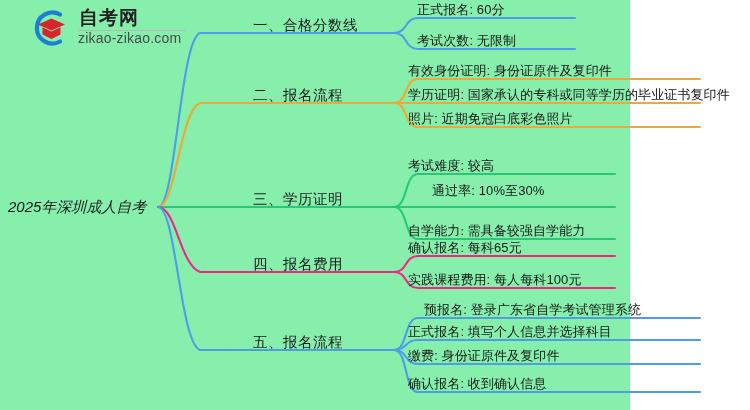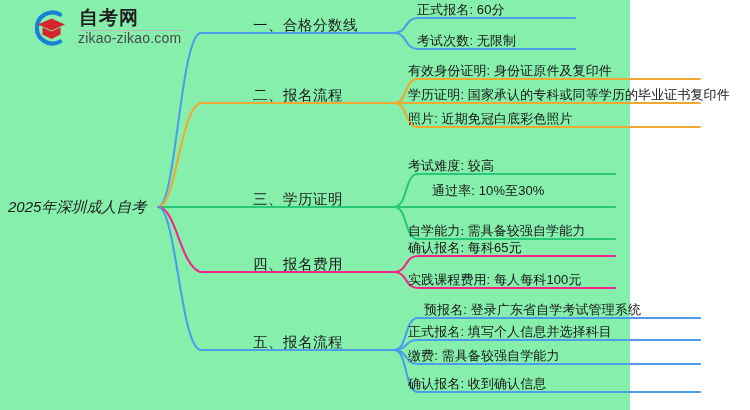--- a/index.html
+++ b/index.html
@@ -172,17 +172,17 @@
     <div class="node node-leaf" style="left:408px; top:184px;margin-left:24px;">通过率: 10%至30%</div>
     <div class="node node-leaf" style="left:408px; top:224px;font-family:Liberation Serif, serif;">自学能力: 需具备较强自学能力</div>
 
     <div class="node node-branch" style="left:253px; top:257px;">四、报名费用</div>
     <div class="node node-leaf" style="left:408px; top:241px;">确认报名: 每科65元</div>
     <div class="node node-leaf" style="left:408px; top:273px;">实践课程费用: 每人每科100元</div>
 
     <div class="node node-branch" style="left:253px; top:335px;">五、报名流程</div>
     <div class="node node-leaf" style="left:392px; top:303px;margin-left:32px;">预报名: 登录广东省自学考试管理系统</div>
     <div class="node node-leaf" style="left:408px; top:325px;">正式报名: 填写个人信息并选择科目</div>
-    <div class="node node-leaf" style="left:408px; top:349px;">缴费: 需具备较强自学能力</div>
+    <div class="node node-leaf" style="left:408px; top:349px;">缴费: 身份证原件及复印件</div>
     <div class="node node-leaf" style="left:408px; top:377px;">确认报名: 收到确认信息</div>
 
   </div>
 </div>
 
 </body></html>

